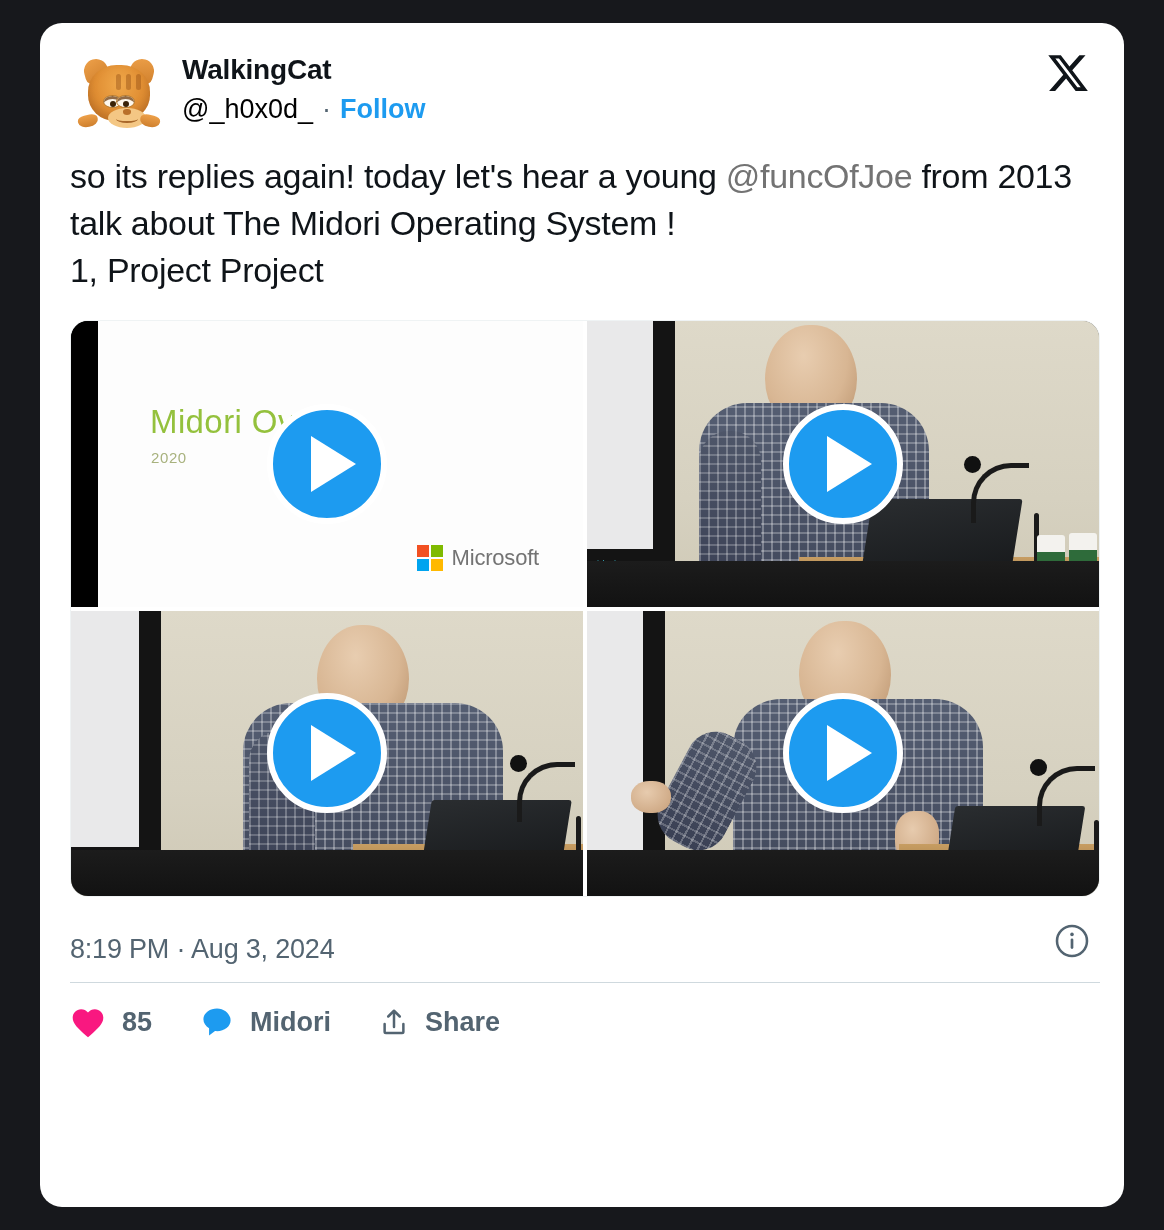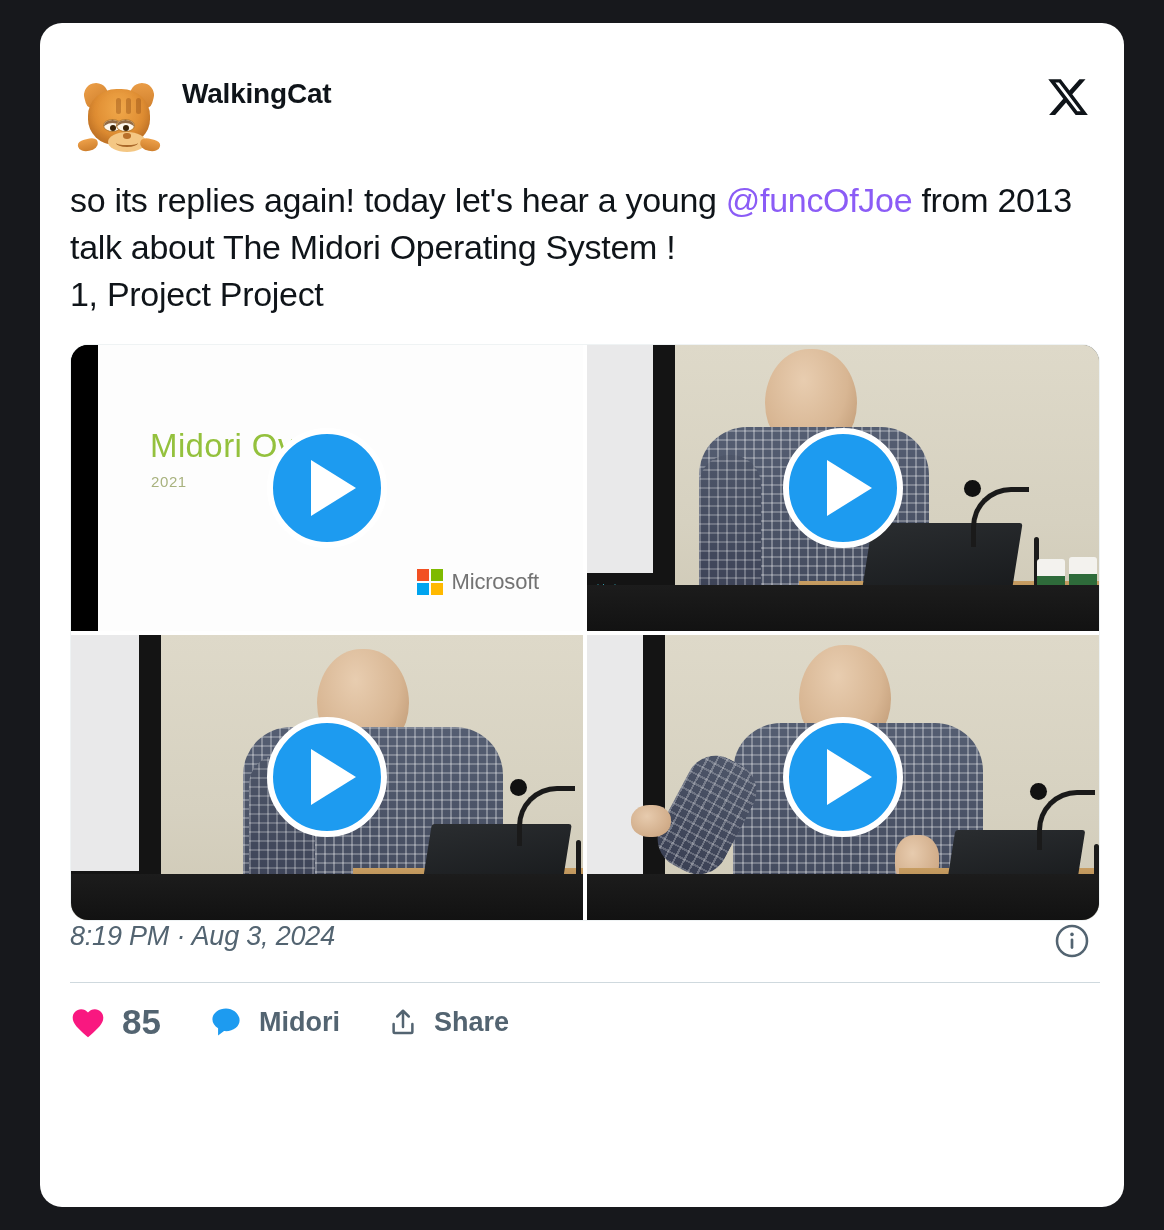--- a/index.html
+++ b/index.html
@@ -37,21 +37,20 @@
     height: 100%;
   }
 
   
   .tweet-header {
     display: flex;
     align-items: flex-start;
     padding-top: 26px;
     height: 108px;
     position: relative;
-    margin-top: 24px;
   }
 
   .avatar {
     width: 94px;
     height: 88px;
     flex: 0 0 94px;
     position: relative;
     margin-left: 2px;
     margin-top: 2px;
   }
@@ -172,21 +171,21 @@
 
   
   .tweet-text {
     margin-top: 22px;
     font-size: 34px;
     line-height: 47px;
     color: #0f1419;
     letter-spacing: -0.3px;
     word-wrap: break-word;
   }
-  .mention { color: #8b5cf6; text-decoration: none; cursor: pointer; }
+  .mention { color: #737373; text-decoration: none; cursor: pointer; }
 
   
   .media-grid {
     margin-top: 26px;
     width: 1030px;
     height: 577px;
     border-radius: 18px;
     overflow: hidden;
     display: grid;
     grid-template-columns: 1fr 1fr;
@@ -388,24 +387,24 @@
     position: absolute;
     font-size: 9px;
     color: #3fd2e8;
     letter-spacing: .5px;
     opacity: .85;
   }
 
   
   .meta-row {
     position: relative;
+    margin-top: 24px;
     height: 44px;
     display: flex;
-    align-items: flex-start;
-    font-style: italic;
+    align-items: flex-end;
   }
   .timestamp {
     font-size: 27px;
     color: #536471;
     letter-spacing: -0.2px;
   }
   .info-icon {
     position: absolute;
     right: 4px;
     top: 2px;
@@ -435,21 +434,21 @@
   }
   .action + .action { margin-left: 48px; }
   .action-label {
     margin-left: 16px;
     font-size: 27px;
     font-weight: bold;
     color: #536471;
   }
   .action-count {
     margin-left: 16px;
-    font-size: 35px;
+    font-size: 27px;
     font-weight: bold;
     color: #536471;
   }
 
   .heart-icon { width: 36px; height: 34px; }
   .reply-icon { width: 34px; height: 34px; }
   .share-icon { width: 30px; height: 34px; }
 
   
   .read-replies {
@@ -496,41 +495,46 @@
               <div class="gf-nose"></div>
               <div class="gf-mouth"></div>
             </div>
             <div class="gf-paw l"></div>
             <div class="gf-paw r"></div>
           </div>
         </div>
 
         <div class="name-block">
           <div class="display-name">WalkingCat</div>
+          <div class="handle-row">
+            <span>@_h0x0d_</span>
+            <span class="dot-sep">·</span>
+            <a class="follow-link">Follow</a>
+          </div>
         </div>
 
         <div class="x-logo">
           <svg viewBox="0 0 24 24" width="44" height="44" aria-hidden="true">
             <path fill="#0f1419" d="M18.244 2.25h3.308l-7.227 8.26 8.502 11.24H16.17l-5.214-6.817L4.99 21.75H1.68l7.73-8.835L1.254 2.25H8.08l4.713 6.231zm-1.161 17.52h1.833L7.084 4.126H5.117z"></path>
           </svg>
         </div>
       </div>
 
       <div class="tweet-text">
         <span>so its replies again! today let's hear a young </span><a class="mention">@funcOfJoe</a><span> from 2013 talk about The Midori Operating System !</span><br>
         <span>1, Project Project</span>
       </div>
 
       <div class="media-grid">
 
         <div class="media-tile">
           <div class="slide">
             <div class="slide-white">
               <div class="slide-title">Midori Ove</div>
-              <div class="slide-year">2021</div>
+              <div class="slide-year">2020</div>
               <div class="ms-logo">
                 <div class="ms-squares">
                   <div class="ms-sq ms-r"></div>
                   <div class="ms-sq ms-g"></div>
                   <div class="ms-sq ms-b"></div>
                   <div class="ms-sq ms-y"></div>
                 </div>
                 <div class="ms-word">Microsoft</div>
               </div>
             </div>

